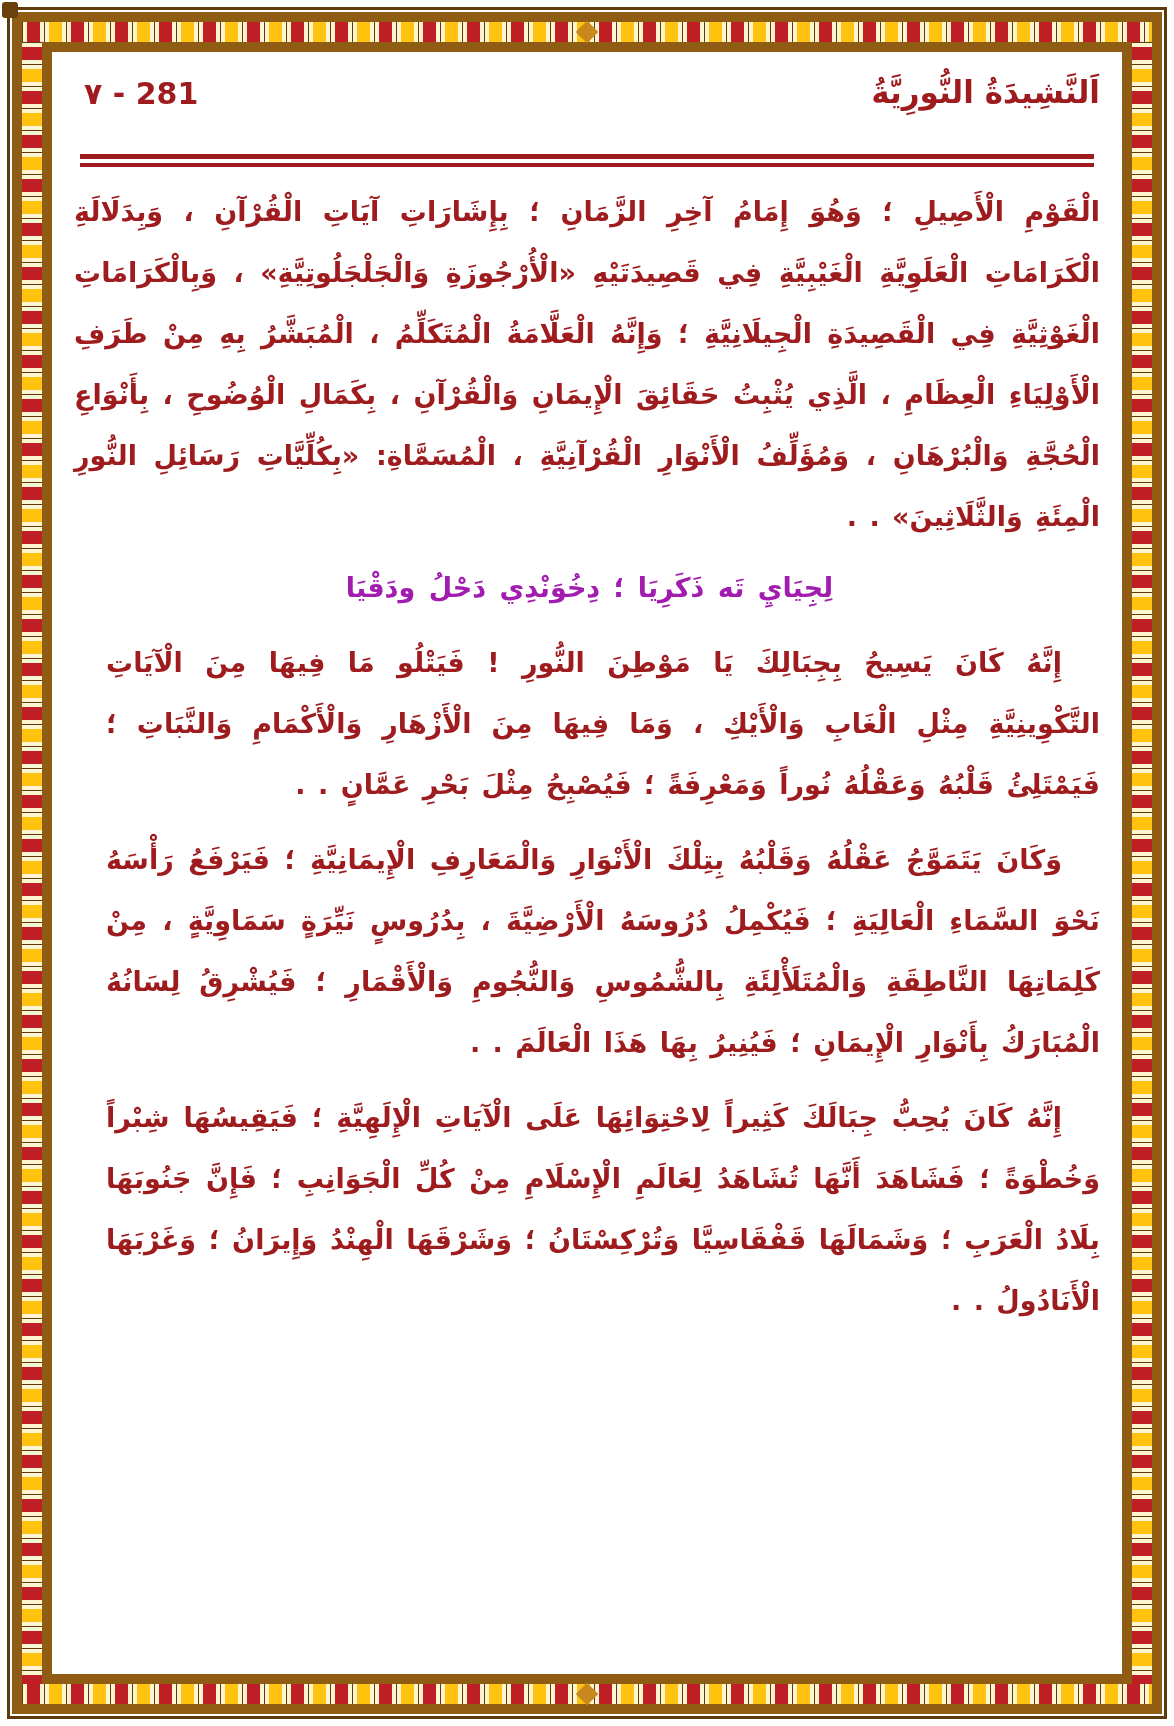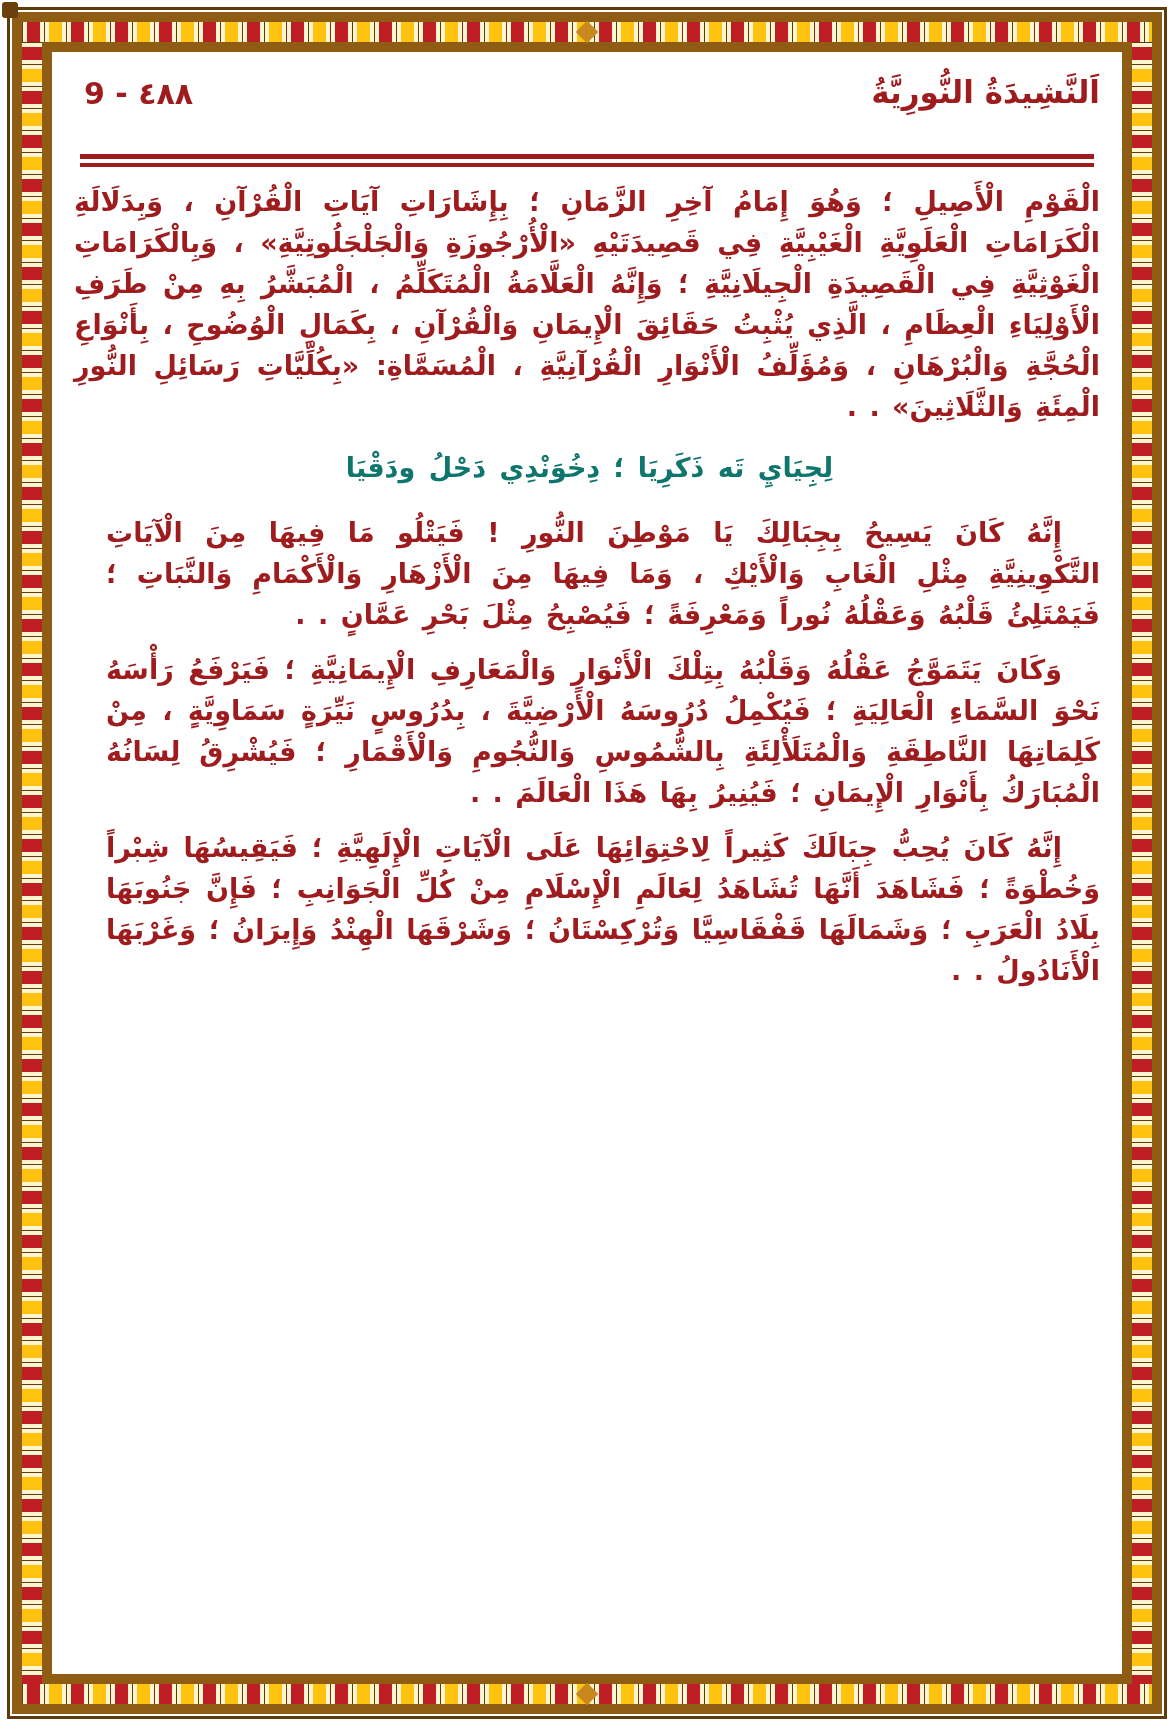--- a/index.html
+++ b/index.html
@@ -96,32 +96,32 @@
     height: 4px;
     border-top: 5px solid #9e1b1e;
     border-bottom: 4px solid #9e1b1e;
   }
 
   .prose {
     margin: 14px 0 6px 0;
     font-size: 27px;
     font-weight: bold;
     color: #9e1b1e;
-    line-height: 41px;
+    line-height: 61px;
     text-align: justify;
     text-justify: inter-word;
     word-spacing: 3px;
   }
   .prose.indent { text-indent: 38px; margin-left: 32px; }
 
   .verse-block { margin: 10px 0 6px 0; }
   .verse-line {
     font-size: 27px;
     font-weight: bold;
-    color: #0f766e;
+    color: #a21caf;
     line-height: 61px;
     white-space: nowrap;
     word-spacing: 4px;
   }
 </style>
 </head>
 <body>
 
 <div class="page">
 
@@ -134,21 +134,21 @@
   <div class="fr-brown-inner"></div>
   <div class="orn-knob"></div>
   <div class="orn-diamond orn-d-top"></div>
   <div class="orn-diamond orn-d-bottom"></div>
 
   <div class="content">
 
     <div class="header">
       <div class="title">اَلنَّشِيدَةُ النُّورِيَّةُ</div>
       <div class="pagenum-holder">
-        <span class="pagenum" style="position:static;">٤٨٨ - 9</span>
+        <span class="pagenum" style="position:static;">281 - ٧</span>
       </div>
     </div>
 
     <div class="rule"></div>
 
     <p class="prose">الْقَوْمِ الْأَصِيلِ ؛ وَهُوَ إِمَامُ آخِرِ الزَّمَانِ ؛ بِإِشَارَاتِ آيَاتِ الْقُرْآنِ ، وَبِدَلَالَةِ الْكَرَامَاتِ الْعَلَوِيَّةِ الْغَيْبِيَّةِ فِي قَصِيدَتَيْهِ «الْأُرْجُوزَةِ وَالْجَلْجَلُوتِيَّةِ» ، وَبِالْكَرَامَاتِ الْغَوْثِيَّةِ فِي الْقَصِيدَةِ الْجِيلَانِيَّةِ ؛ وَإِنَّهُ الْعَلَّامَةُ الْمُتَكَلِّمُ ، الْمُبَشَّرُ بِهِ مِنْ طَرَفِ الْأَوْلِيَاءِ الْعِظَامِ ، الَّذِي يُثْبِتُ حَقَائِقَ الْإِيمَانِ وَالْقُرْآنِ ، بِكَمَالِ الْوُضُوحِ ، بِأَنْوَاعِ الْحُجَّةِ وَالْبُرْهَانِ ، وَمُؤَلِّفُ الْأَنْوَارِ الْقُرْآنِيَّةِ ، الْمُسَمَّاةِ: «بِكُلِّيَّاتِ رَسَائِلِ النُّورِ الْمِئَةِ وَالثَّلَاثِينَ» . .</p>
 
     <div class="verse-block">
       <div class="verse-line" style="margin-right:26%;">لِجِيَايِ تَه ذَكَرِيَا ؛ دِخُوَنْدِي دَحْلُ ودَقْيَا</div>
     </div>

